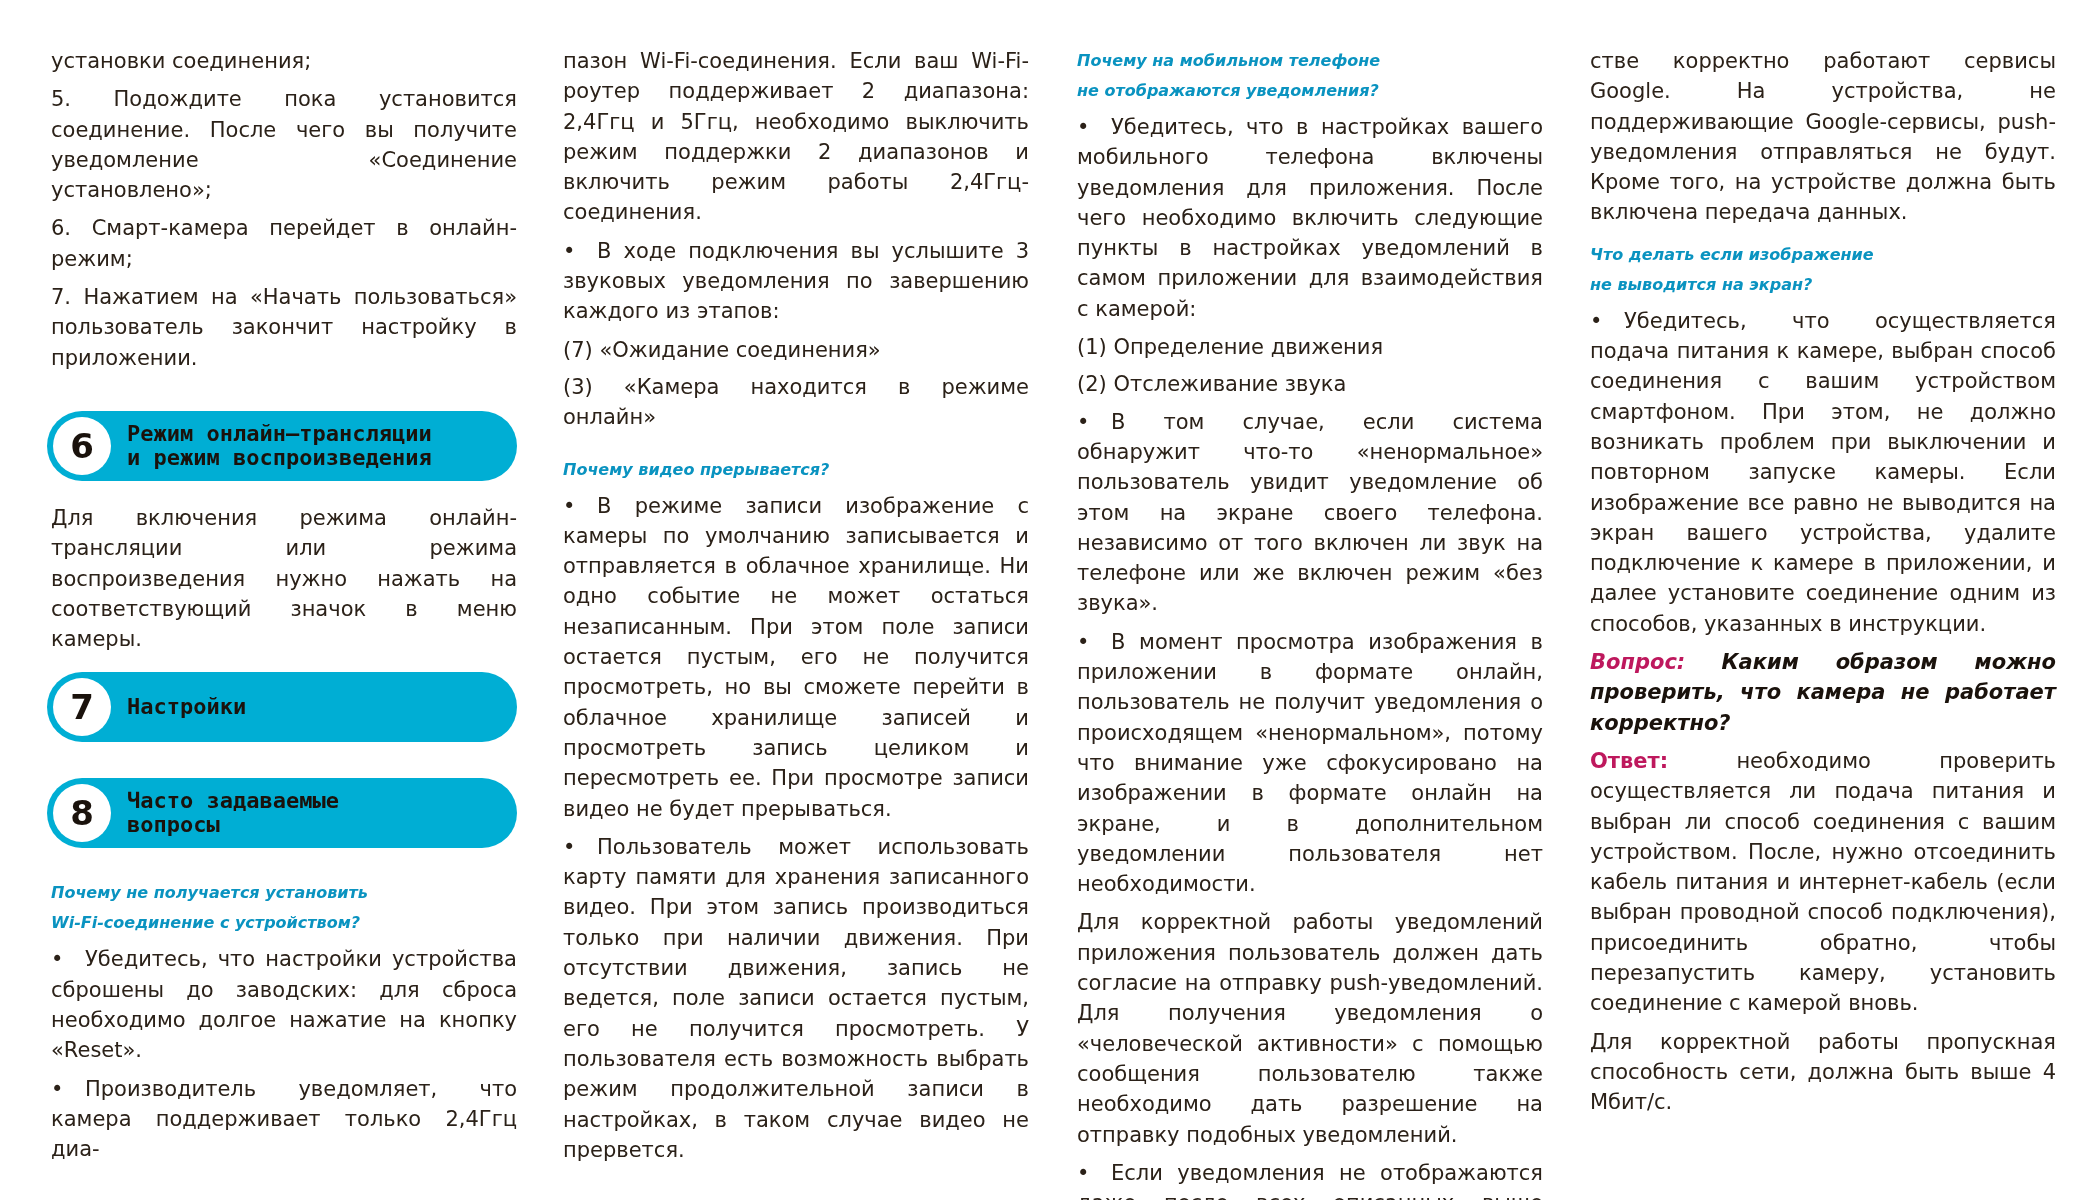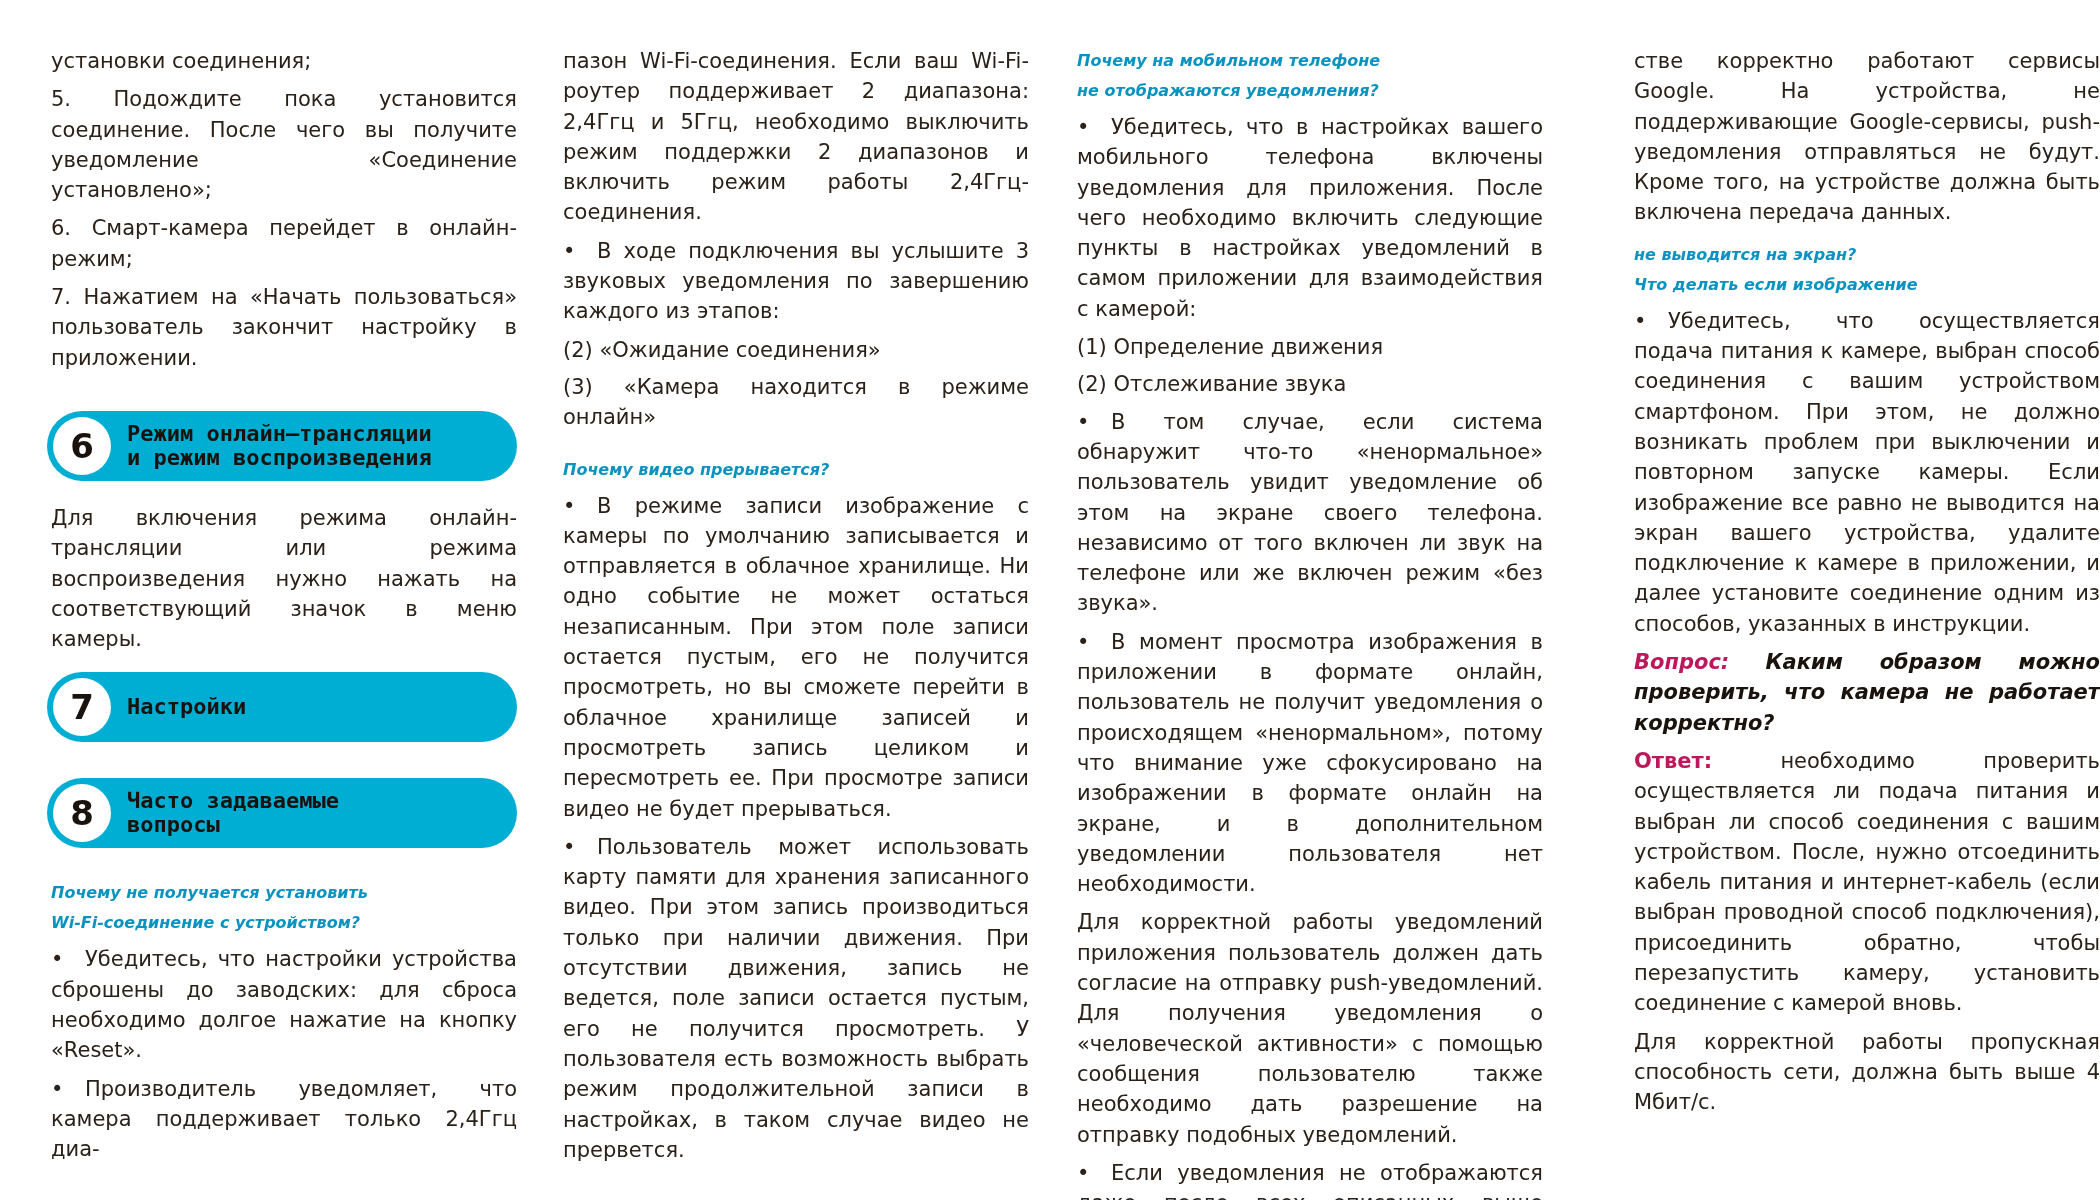--- a/index.html
+++ b/index.html
@@ -55,46 +55,46 @@
     <div>Почему не получается установить</div>
     <div>Wi-Fi-соединение с устройством?</div>
   </div>
   <p class="bullet">Убедитесь, что настройки устройства сброшены до заводских: для сброса необходимо долгое нажатие на кнопку «Reset».</p>
   <p class="bullet">Производитель уведомляет, что камера поддерживает только 2,4Ггц диа-</p>
 </div>
 
 <div class="col" style="left:563px;">
   <p>пазон Wi-Fi-соединения. Если ваш Wi-Fi-роутер поддерживает 2 диапазона: 2,4Ггц и 5Ггц, необходимо выключить режим поддержки 2 диапазонов и включить режим работы 2,4Ггц-соединения.</p>
   <p class="bullet">В ходе подключения вы услышите 3 звуковых уведомления по завершению каждого из этапов:</p>
-  <p class="tight">(2) «Ожидание соединения»</p>
+  <p class="tight">(7) «Ожидание соединения»</p>
   <p style="margin-bottom:22px;">(3) «Камера находится в режиме онлайн»</p>
   <div class="q">Почему видео прерывается?</div>
   <p class="bullet">В режиме записи изображение с камеры по умолчанию записывается и отправляется в облачное хранилище. Ни одно событие не может остаться незаписанным. При этом поле записи остается пустым, его не получится просмотреть, но вы сможете перейти в облачное хранилище записей и просмотреть запись целиком и пересмотреть ее. При просмотре записи видео не будет прерываться.</p>
   <p class="bullet">Пользователь может использовать карту памяти для хранения записанного видео. При этом запись производиться только при наличии движения. При отсутствии движения, запись не ведется, поле записи остается пустым, его не получится просмотреть. У пользователя есть возможность выбрать режим продолжительной записи в настройках, в таком случае видео не прервется.</p>
 </div>
 
 <div class="col" style="left:1077px;">
   <div class="q">
     <div>Почему на мобильном телефоне</div>
     <div>не отображаются уведомления?</div>
   </div>
   <p class="bullet">Убедитесь, что в настройках вашего мобильного телефона включены уведомления для приложения. После чего необходимо включить следующие пункты в настройках уведомлений в самом приложении для взаимодействия с камерой:</p>
   <p class="tight">(1) Определение движения</p>
   <p class="tight">(2) Отслеживание звука</p>
   <p class="bullet">В том случае, если система обнаружит что-то «ненормальное» пользователь увидит уведомление об этом на экране своего телефона. независимо от того включен ли звук на телефоне или же включен режим «без звука».</p>
   <p class="bullet">В момент просмотра изображения в приложении в формате онлайн, пользователь не получит уведомления о происходящем «ненормальном», потому что внимание уже сфокусировано на изображении в формате онлайн на экране, и в дополнительном уведомлении пользователя нет необходимости.</p>
   <p>Для корректной работы уведомлений приложения пользователь должен дать согласие на отправку push-уведомлений. Для получения уведомления о «человеческой активности» с помощью сообщения пользователю также необходимо дать разрешение на отправку подобных уведомлений.</p>
   <p class="bullet">Если уведомления не отображаются даже после всех описанных выше действий, убедитесь, что на вашем устрой-</p>
 </div>
 
-<div class="col" style="left:1634px;">
+<div class="col" style="left:1590px;">
   <p style="margin-bottom:12px;">стве корректно работают сервисы Google. На устройства, не поддерживающие Google-сервисы, push-уведомления отправляться не будут. Кроме того, на устройстве должна быть включена передача данных.</p>
   <div class="q">
+    <div>Что делать если изображение</div>
     <div>не выводится на экран?</div>
-    <div>Что делать если изображение</div>
   </div>
   <p class="bullet">Убедитесь, что осуществляется подача питания к камере, выбран способ соединения с вашим устройством смартфоном. При этом, не должно возникать проблем при выключении и повторном запуске камеры. Если изображение все равно не выводится на экран вашего устройства, удалите подключение к камере в приложении, и далее установите соединение одним из способов, указанных в инструкции.</p>
   <p>
     <span class="label-blue">Вопрос:</span>
     <span class="bold-ital">Каким образом можно проверить, что камера не работает корректно?</span>
   </p>
   <p>
     <span class="label-blue" style="font-style:normal;">Ответ:</span>
     <span>необходимо проверить осуществляется ли подача питания и выбран ли способ соединения с вашим устройством. После, нужно отсоединить кабель питания и интернет-кабель (если выбран проводной способ подключения), присоединить обратно, чтобы перезапустить камеру, установить соединение с камерой вновь.</span>
   </p>

